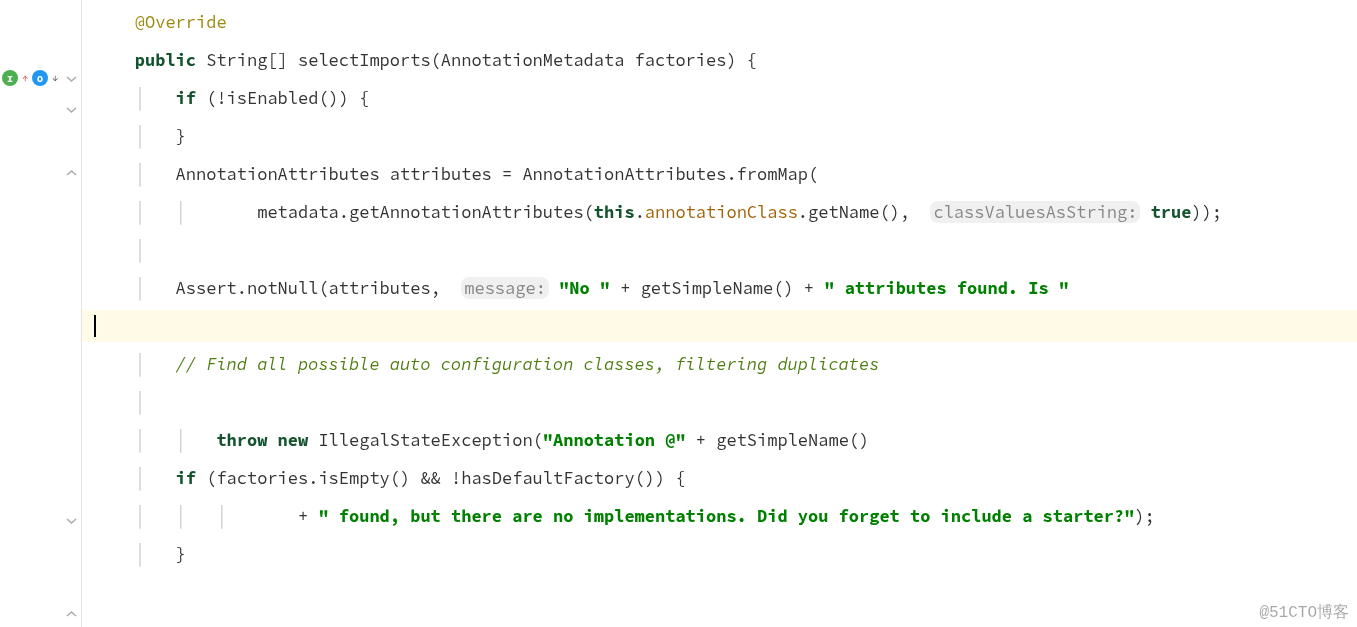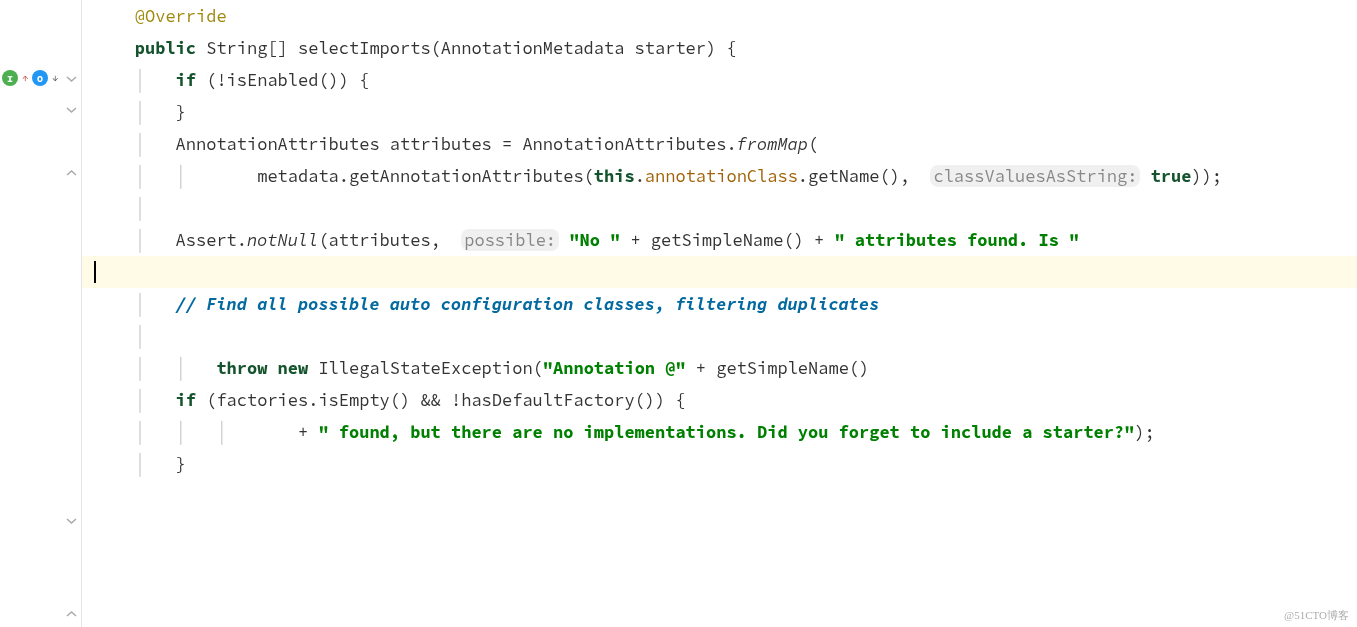--- a/index.html
+++ b/index.html
@@ -54,48 +54,49 @@
     position:absolute;
     left:82px;
     top:0;
     width:1275px;
   }
   .line{
     height:32px;
     line-height:32px;
     white-space:pre;
     padding-left:12px;
+    margin-top:6px;
   }
   .cursor-highlight{
     background:#fffbe6;
     position:relative;
   }
   .caret{
     display:inline-block;
     width:2px;
     height:22px;
     background:#000;
     vertical-align:middle;
     margin-top:-4px;
   }
   .k-anno{color:#9e880d;}
   .k-key{color:#14532d;font-weight:bold;}
-  .k-ital{font-style:italic;}
+  .k-ital{}
   .k-num{color:#0000ff;}
   .k-str{color:#008000;font-weight:bold;}
   .k-field{color:#a16207;}
   .k-hint{color:#888888;background:#f0f0f0;padding:0 3px;border-radius:8px;}
-  .k-cmt{color:#0369a1;font-style:italic;font-weight:bold;}
+  .k-cmt{color:#4d7c0f;font-style:italic;}
   .guide{color:#d0d0d0;}
   .watermark{
     position:absolute;
     right:8px;
     bottom:4px;
-    font-family:Liberation Serif, serif;
-    font-size:11px;
+    font-family:Liberation Mono, monospace;
+    font-size:16px;
     color:rgba(0,0,0,0.35);
   }
 </style>
 </head>
 <body>
 
 <div class="gutter">
   <div class="override-icons">
     <span class="icon-badge" style="background:#4caf50">I</span>
     <span class="arrow-small" style="color:#c04040">↑</span>
@@ -128,34 +129,34 @@
           <path d="M2 8l4.5-4L11 8" fill="none" stroke="#aaa" stroke-width="1.5"></path>
         </svg>
     </div>
   </div>
 </div>
 
 <div class="code-area">
 
 <div class="line">    <span class="k-anno">@Override</span></div>
 
-<div class="line">    <span class="k-key">public</span><span> String[] selectImports(AnnotationMetadata starter) {</span></div>
+<div class="line">    <span class="k-key">public</span><span> String[] selectImports(AnnotationMetadata factories) {</span></div>
 
 <div class="line"><span class="guide">    │   </span><span class="k-key">if</span><span> (!isEnabled()) {</span></div>
 
 
 <div class="line"><span class="guide">    │   </span><span>}</span></div>
 
 <div class="line"><span class="guide">    │   </span><span>AnnotationAttributes attributes = AnnotationAttributes.</span><span class="k-ital">fromMap</span><span>(</span></div>
 
 <div class="line"><span class="guide">    │   │       </span><span>metadata.getAnnotationAttributes(</span><span class="k-key">this</span><span>.</span><span class="k-field">annotationClass</span><span>.getName(),  </span><span class="k-hint">classValuesAsString:</span><span> </span><span class="k-key">true</span><span>));</span></div>
 
 <div class="line"><span class="guide">    │</span><span></span></div>
 
-<div class="line"><span class="guide">    │   </span><span>Assert.</span><span class="k-ital">notNull</span><span>(attributes,  </span><span class="k-hint">possible:</span><span> </span><span class="k-str">"No "</span><span> + getSimpleName() + </span><span class="k-str">" attributes found. Is "</span></div>
+<div class="line"><span class="guide">    │   </span><span>Assert.</span><span class="k-ital">notNull</span><span>(attributes,  </span><span class="k-hint">message:</span><span> </span><span class="k-str">"No "</span><span> + getSimpleName() + </span><span class="k-str">" attributes found. Is "</span></div>
 
 
 <div class="line cursor-highlight"><span class="caret"></span></div>
 
 <div class="line"><span class="guide">    │   </span><span class="k-cmt">// Find all possible auto configuration classes, filtering duplicates</span></div>
 
 
 
 <div class="line"><span class="guide">    │</span><span></span></div>
 

